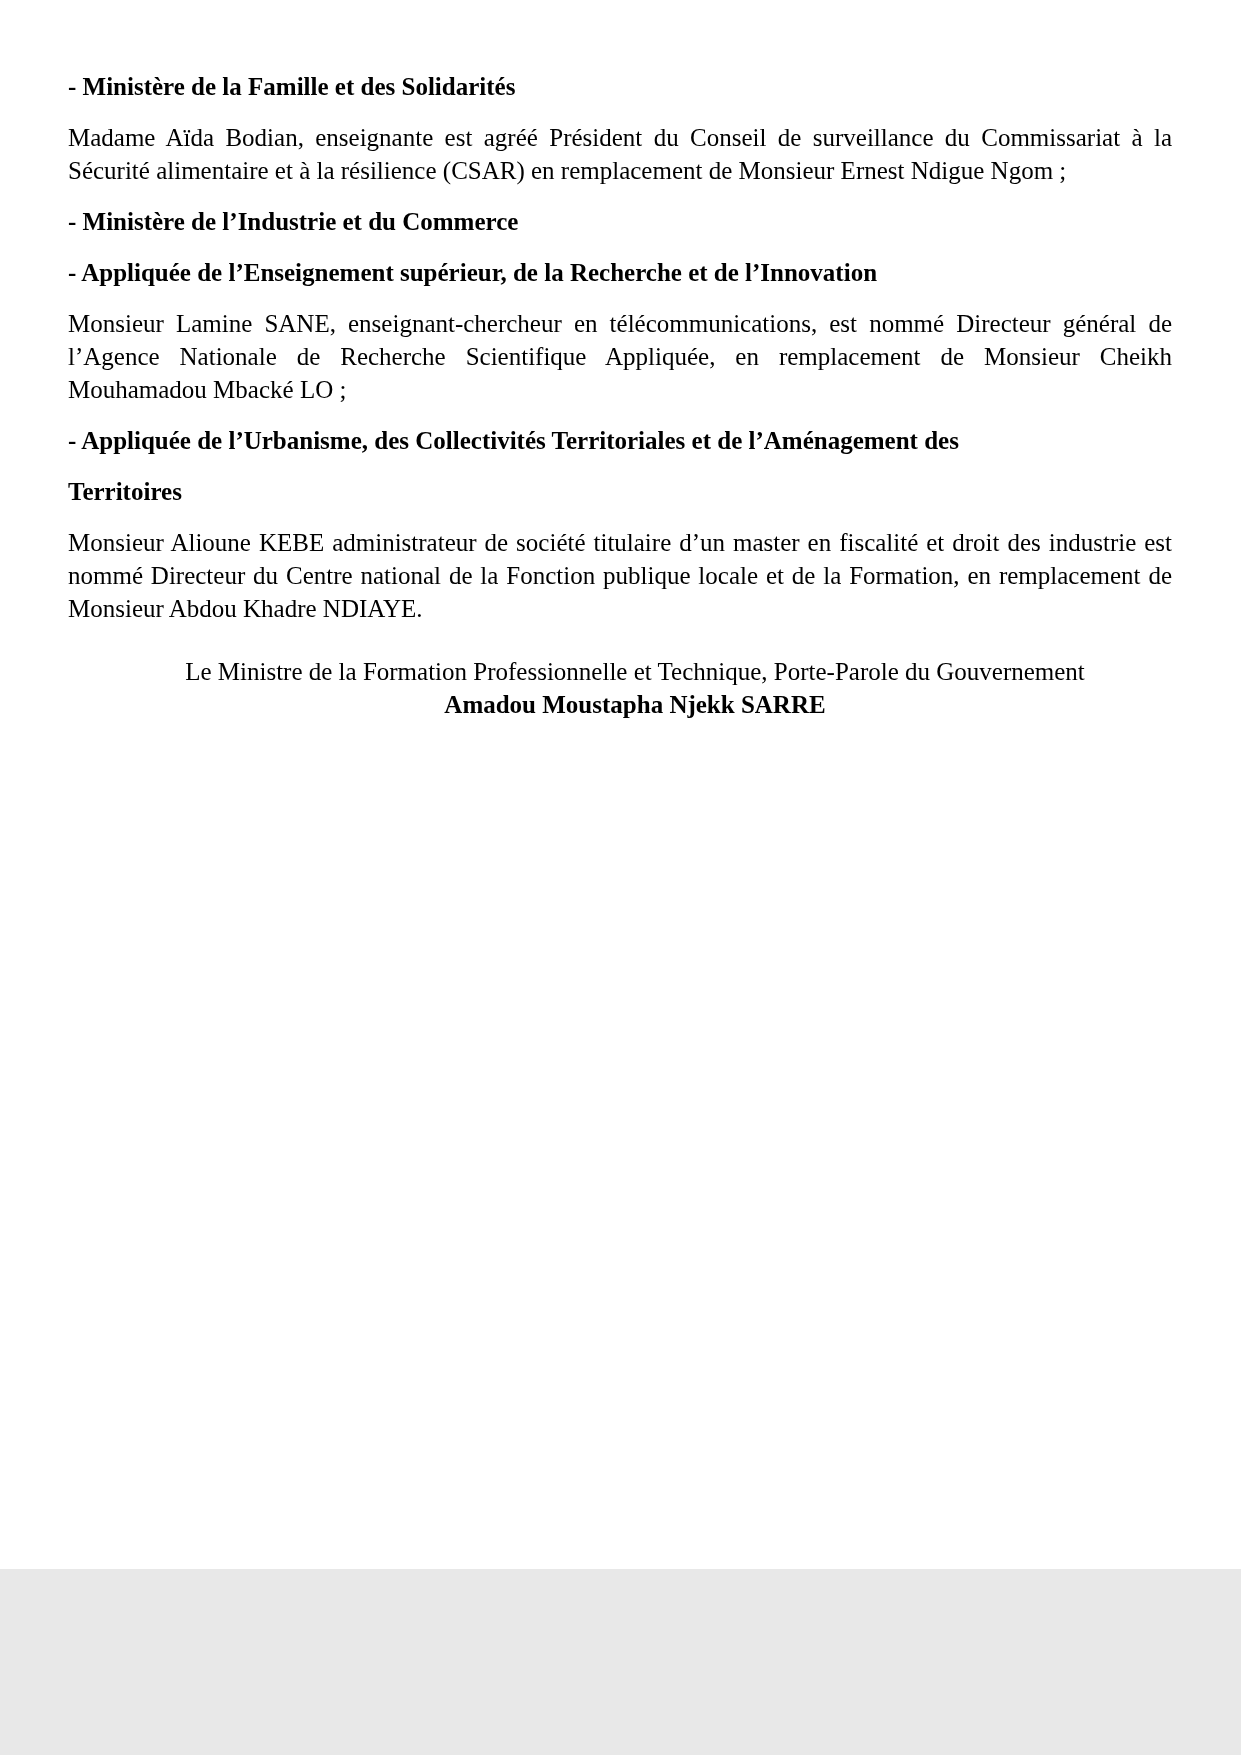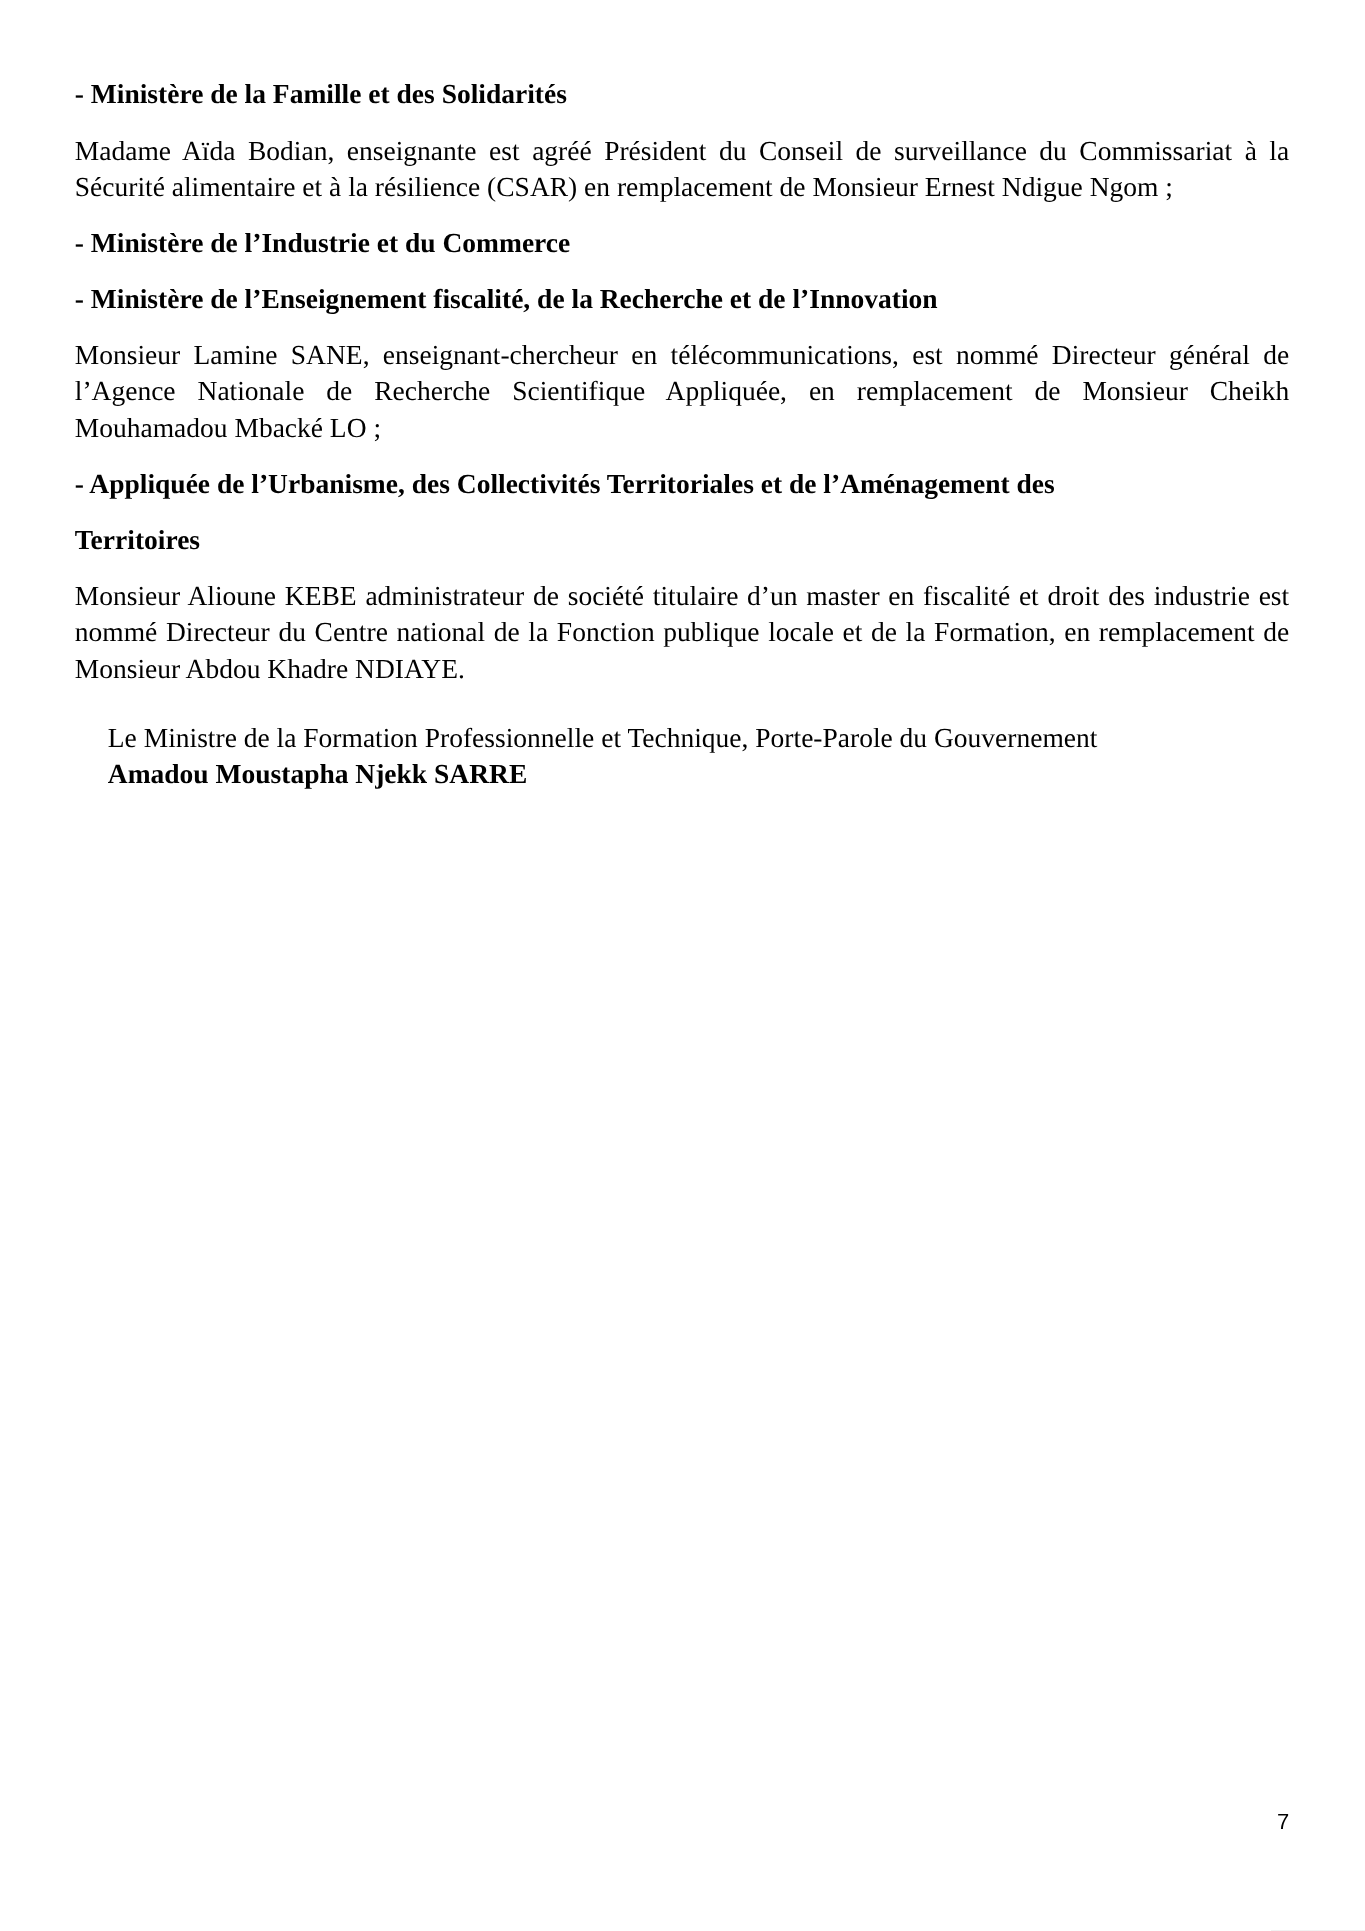--- a/index.html
+++ b/index.html
@@ -3,21 +3,21 @@
 <meta charset="utf-8">
 <style>
   html, body {
     margin: 0;
     padding: 0;
     background: #e8e8e8;
   }
   .page {
     position: relative;
     width: 1241px;
-    height: 1755px;
+    height: 1569px;
     margin: 0 auto;
     background: #ffffff;
     color: #000000;
     font-family: "Liberation Serif", "DejaVu Serif", serif;
     overflow: hidden;
   }
   .content {
     position: absolute;
     left: 68px;
     top: 70px;
@@ -30,20 +30,21 @@
     text-align: left;
     margin: 0 0 18px 0;
   }
   .para {
     margin: 0 0 18px 0;
     text-align: justify;
   }
   .closing {
     margin-top: 30px;
     padding-left: 30px;
+    text-align: center;
   }
   .closing-title {
     font-weight: 400;
   }
   .closing-name {
     font-weight: 700;
   }
   .page-number {
     position: absolute;
     top: 1646px;
@@ -58,21 +59,21 @@
 <body>
 
 <div class="page">
   <div class="content">
 
     <div class="heading">- Ministère de la Famille et des Solidarités</div>
     <p class="para">Madame Aïda Bodian, enseignante est agréé Président du Conseil de surveillance du Commissariat à la Sécurité alimentaire et à la résilience (CSAR) en remplacement de Monsieur Ernest Ndigue Ngom ;</p>
 
     <div class="heading">- Ministère de l’Industrie et du Commerce</div>
 
-    <div class="heading">- Ministère de l’Enseignement fiscalité, de la Recherche et de l’Innovation</div>
+    <div class="heading">- Appliquée de l’Enseignement supérieur, de la Recherche et de l’Innovation</div>
     <p class="para">Monsieur Lamine SANE, enseignant-chercheur en télécommunications, est nommé Directeur général de l’Agence Nationale de Recherche Scientifique Appliquée, en remplacement de Monsieur Cheikh Mouhamadou Mbacké LO ;</p>
 
     <div class="heading">- Appliquée de l’Urbanisme, des Collectivités Territoriales et de l’Aménagement des</div>
     <div class="heading">Territoires</div>
     <p class="para">Monsieur Alioune KEBE administrateur de société titulaire d’un master en fiscalité et droit des industrie est nommé Directeur du Centre national de la Fonction publique locale et de la Formation, en remplacement de Monsieur Abdou Khadre NDIAYE.</p>
 
     <div class="closing">
       <div class="closing-title">Le Ministre de la Formation Professionnelle et Technique, Porte-Parole du Gouvernement</div>
       <div class="closing-name">Amadou Moustapha Njekk SARRE</div>
     </div>

